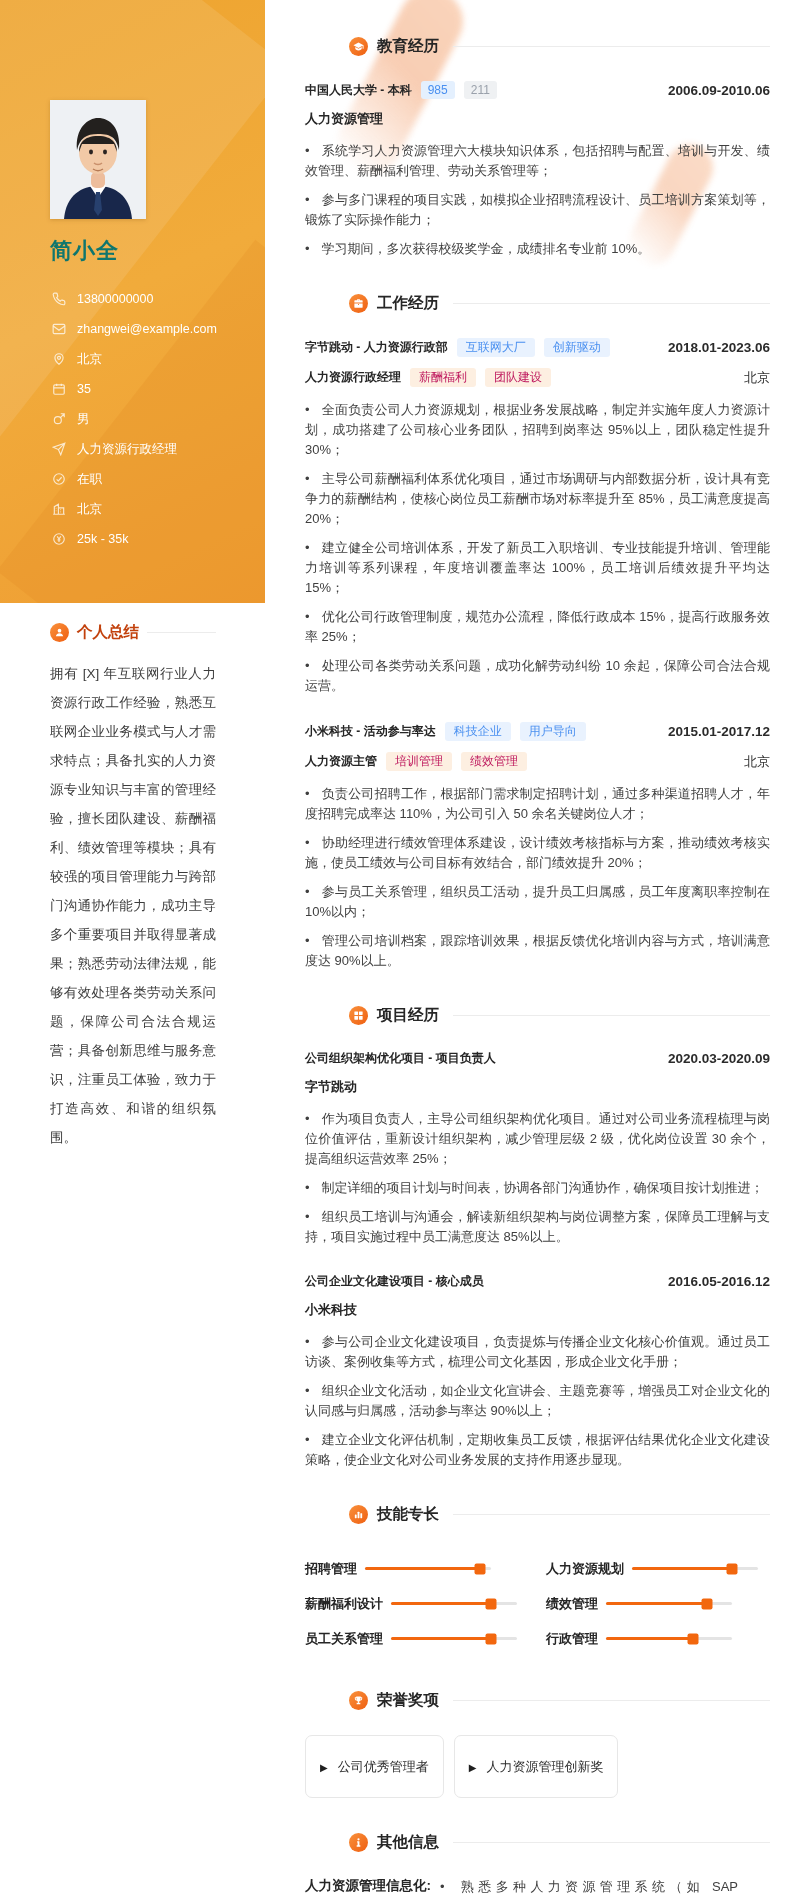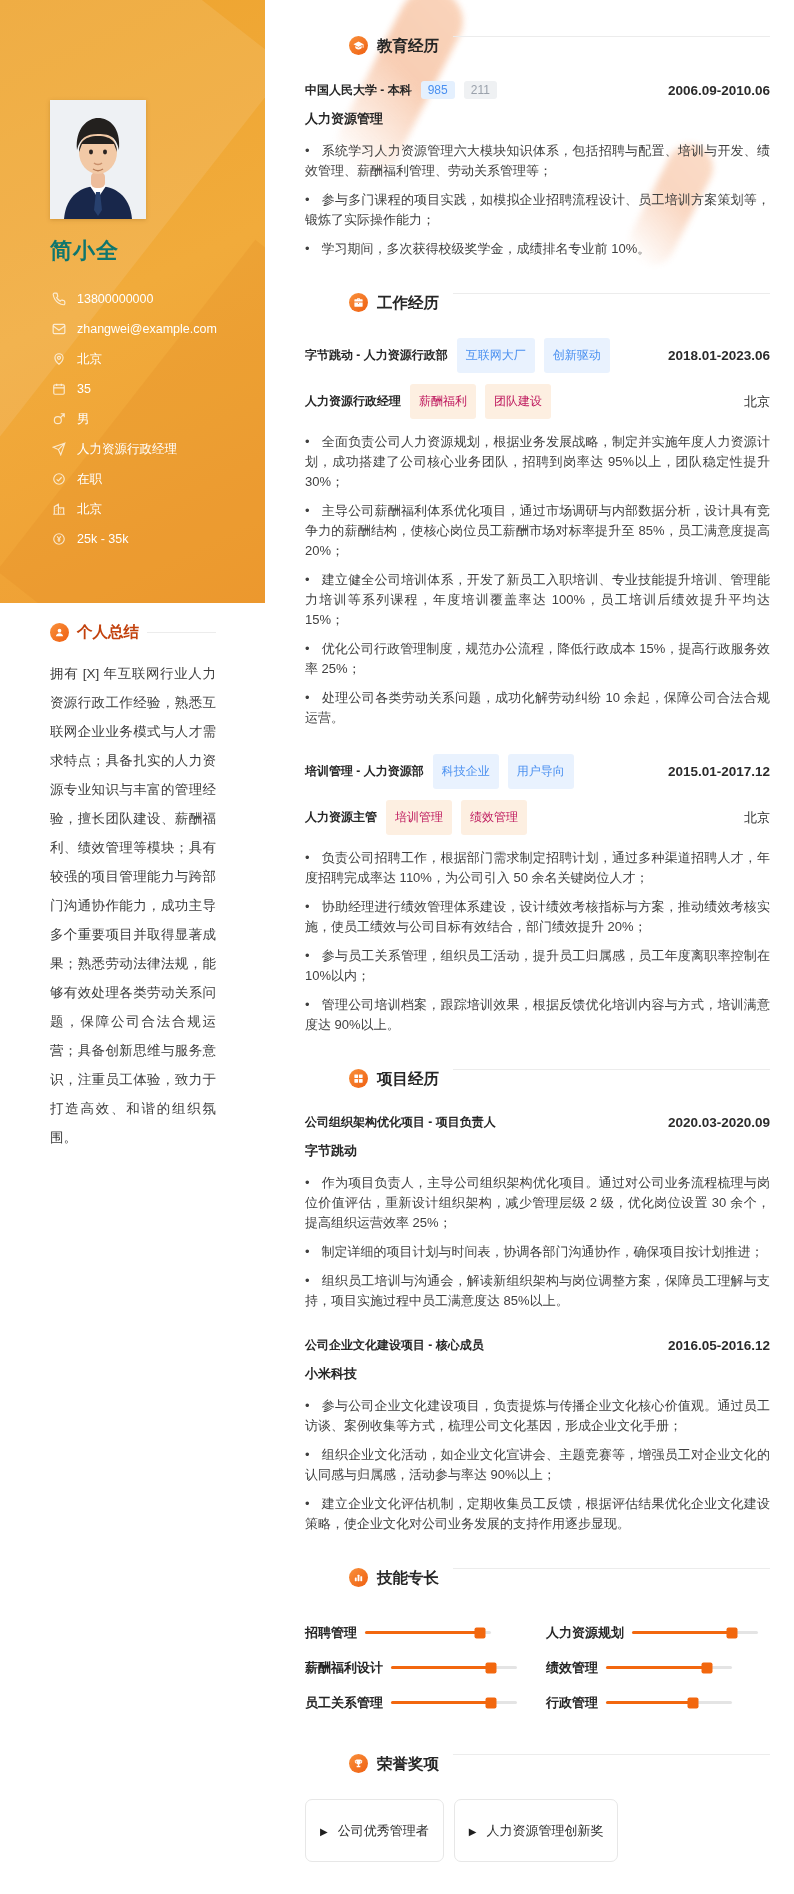--- a/index.html
+++ b/index.html
@@ -28,32 +28,32 @@
   .sum-text{margin-top:16px;font-size:13.5px;color:#3c3c3c;line-height:29px;text-align:justify;}
   
   .sic{width:19px;height:19px;border-radius:50%;flex-shrink:0;
        background:linear-gradient(135deg,#f9913c,#ef5f11);
        display:flex;align-items:center;justify-content:center;}
   .sic svg{width:11px;height:11px;}
   
   .main{position:absolute;left:305px;top:0;width:465px;height:1894px;}
   .section{margin-top:34px;}
   .section:first-child{margin-top:36px;}
-  .sh{display:flex;align-items:flex-start;gap:9px;padding-left:44px;}
+  .sh{display:flex;align-items:center;gap:9px;padding-left:44px;}
   .sh .ttl{font-size:15.5px;font-weight:700;color:#262626;white-space:nowrap;}
   .sh .hr{flex:1;height:1px;background:#ececec;margin-left:5px;}
   .sec-body{margin-top:24px;}
   .entry + .entry{margin-top:26px;}
   .row{display:flex;align-items:center;gap:9px;}
   .row .name{font-size:12px;font-weight:700;color:#262626;white-space:nowrap;}
   .row .sp{flex:1;}
   .row .date{font-size:13.5px;font-weight:700;color:#2b2b2b;white-space:nowrap;}
   .row .loc{font-size:13px;color:#333;}
   .sub{margin-top:11px;}
-  .tag{display:inline-block;font-size:12px;line-height:19px;padding:8px 9px;border-radius:3px;white-space:nowrap;}
+  .tag{display:inline-block;font-size:12px;line-height:19px;padding:0 9px;border-radius:3px;white-space:nowrap;}
   .tag.blue{color:#4a90f0;background:#e9f2fe;}
   .tag.orange{color:#be185d;background:#fdefe1;}
   .badge{display:inline-block;font-size:12px;line-height:18px;padding:0 7px;border-radius:3px;}
   .badge.blue{color:#4a90f0;background:#e4f0fe;}
   .badge.gray{color:#9aa1ab;background:#eff1f3;}
   .bullets{margin-top:13px;}
   .blt{margin:0 0 9px 0;font-size:13px;line-height:20px;color:#3f3f3f;text-align:justify;}
   .blt::before{content:"•";color:#3f3f3f;margin-right:12px;}
   .major{margin-top:11px;font-size:13px;font-weight:700;color:#262626;}
   .company{margin-top:11px;font-size:13px;font-weight:700;color:#262626;}
@@ -251,21 +251,21 @@
           <div class="bullets">
             <p class="blt"><span>全面负责公司人力资源规划，根据业务发展战略，制定并实施年度人力资源计划，成功搭建了公司核心业务团队，招聘到岗率达 95%以上，团队稳定性提升 30%；</span></p>
             <p class="blt"><span>主导公司薪酬福利体系优化项目，通过市场调研与内部数据分析，设计具有竞争力的薪酬结构，使核心岗位员工薪酬市场对标率提升至 85%，员工满意度提高 20%；</span></p>
             <p class="blt"><span>建立健全公司培训体系，开发了新员工入职培训、专业技能提升培训、管理能力培训等系列课程，年度培训覆盖率达 100%，员工培训后绩效提升平均达 15%；</span></p>
             <p class="blt"><span>优化公司行政管理制度，规范办公流程，降低行政成本 15%，提高行政服务效率 25%；</span></p>
             <p class="blt"><span>处理公司各类劳动关系问题，成功化解劳动纠纷 10 余起，保障公司合法合规运营。</span></p>
           </div>
         </div>
         <div class="entry">
           <div class="row">
-            <span class="name">培训管理 - 人力资源部</span>
+            <span class="name">小米科技 - 活动参与率达</span>
             <span class="tag blue">科技企业</span>
             <span class="tag blue">用户导向</span>
             <span class="sp"></span>
             <span class="date">2015.01-2017.12</span>
           </div>
           <div class="row sub">
             <span class="name">人力资源主管</span>
             <span class="tag orange">培训管理</span>
             <span class="tag orange">绩效管理</span>
             <span class="sp"></span>

